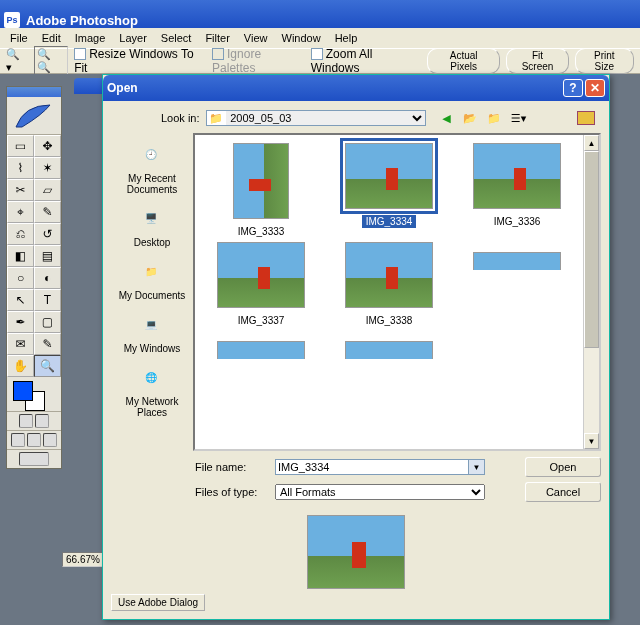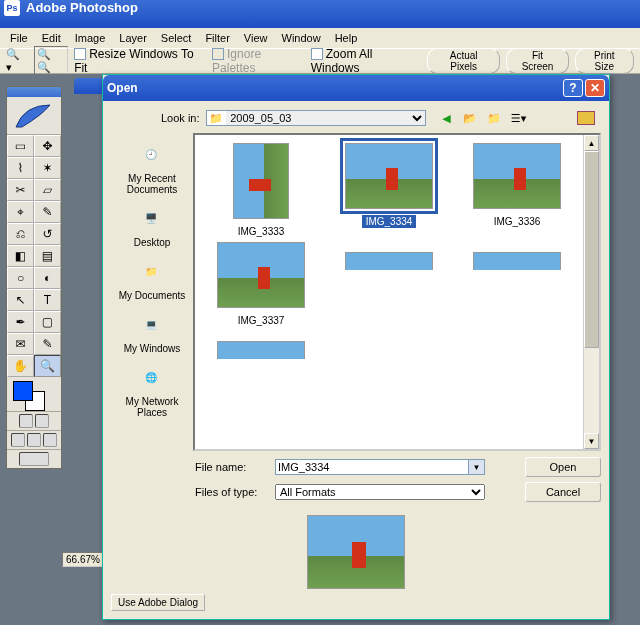--- a/index.html
+++ b/index.html
@@ -1,17 +1,17 @@
 <!DOCTYPE html>
 <html><head>
 <meta charset="utf-8">
 <style>
 * { box-sizing: border-box; margin: 0; padding: 0; }
 body { font-family: Tahoma, sans-serif; font-size: 11px; background: #6b7683; overflow: hidden; width: 640px; height: 625px; }
-.titlebar { background: linear-gradient(#3b6ed5, #1e4fc4); height: 28px; display: flex; align-items: flex-start; padding: 0 4px; color: #fff; font-weight: bold; font-size: 13px; }
+.titlebar { background: linear-gradient(#3b6ed5, #1e4fc4); height: 28px; display: flex; align-items: flex-end; padding: 0 4px; color: #fff; font-weight: bold; font-size: 13px; }
 .titlebar .ps-icon { width: 16px; height: 16px; background: #fff; margin-right: 6px; border-radius: 2px; display:flex;align-items:center;justify-content:center;color:#1e4fc4;font-size:9px;font-weight:bold; }
 .menubar { background: #ece9d8; height: 20px; display: flex; align-items: center; padding: 0 4px; gap: 2px; font-size: 11px; }
 .menubar span { padding: 2px 6px; cursor: default; }
 .optionbar { background: #ece9d8; height: 26px; display: flex; align-items: center; padding: 0 6px; gap: 6px; border-top: 1px solid #fff; border-bottom: 1px solid #aca899; }
 .optbtn { background: #ece9d8; border: 1px outset #fff; border-radius: 10px; padding: 1px 8px; font-size: 10px; }
 .workspace { position: relative; background: #6b7683; height: 551px; }
 .toolbox { position: absolute; left: 6px; top: 12px; width: 56px; background: #e6e4da; border: 1px solid #6f6e60; }
 .toolbox-header { height: 10px; background: linear-gradient(#5a8dd6,#3b6ed5); }
 .feather { height: 38px; display:flex;align-items:center;justify-content:center; background:#e6e4da; border-bottom:1px solid #aca899;}
 .feather svg { width: 40px; height: 30px; }
@@ -213,20 +213,23 @@
                 </div><div class="cap">IMG_3333</div></div>
               <div class="thumb sel"><div class="img">
                   <div class="person" style="left: 40px; top: 24px;"></div>
                 </div><div class="cap">IMG_3334</div></div>
               <div class="thumb"><div class="img">
                   <div class="person" style="left: 40px; top: 24px;"></div>
                 </div><div class="cap">IMG_3336</div></div>
               <div class="thumb"><div class="img">
                   <div class="person" style="left: 40px; top: 24px;"></div>
                 </div><div class="cap">IMG_3337</div></div>
+              <div class="thumb"><div class="img">
+                  <div class="person" style="left: 40px; top: 24px;"></div>
+                </div><div class="cap">IMG_3338</div></div>
               <div class="thumb partial">
                 <div class="img"></div>
               </div>
               <div class="thumb partial">
                 <div class="img"></div>
               </div>
               <div class="thumb partial">
                 <div class="img"></div>
               </div>
             </div>

